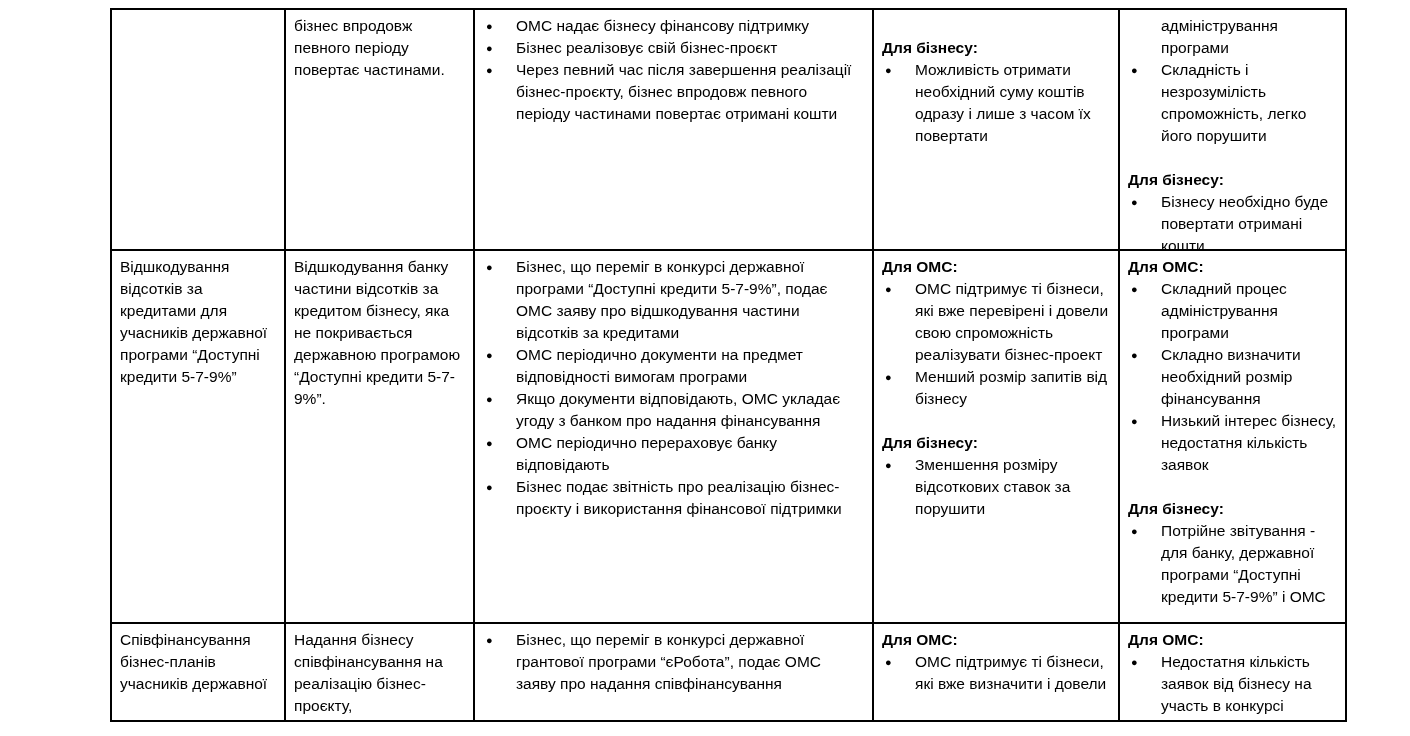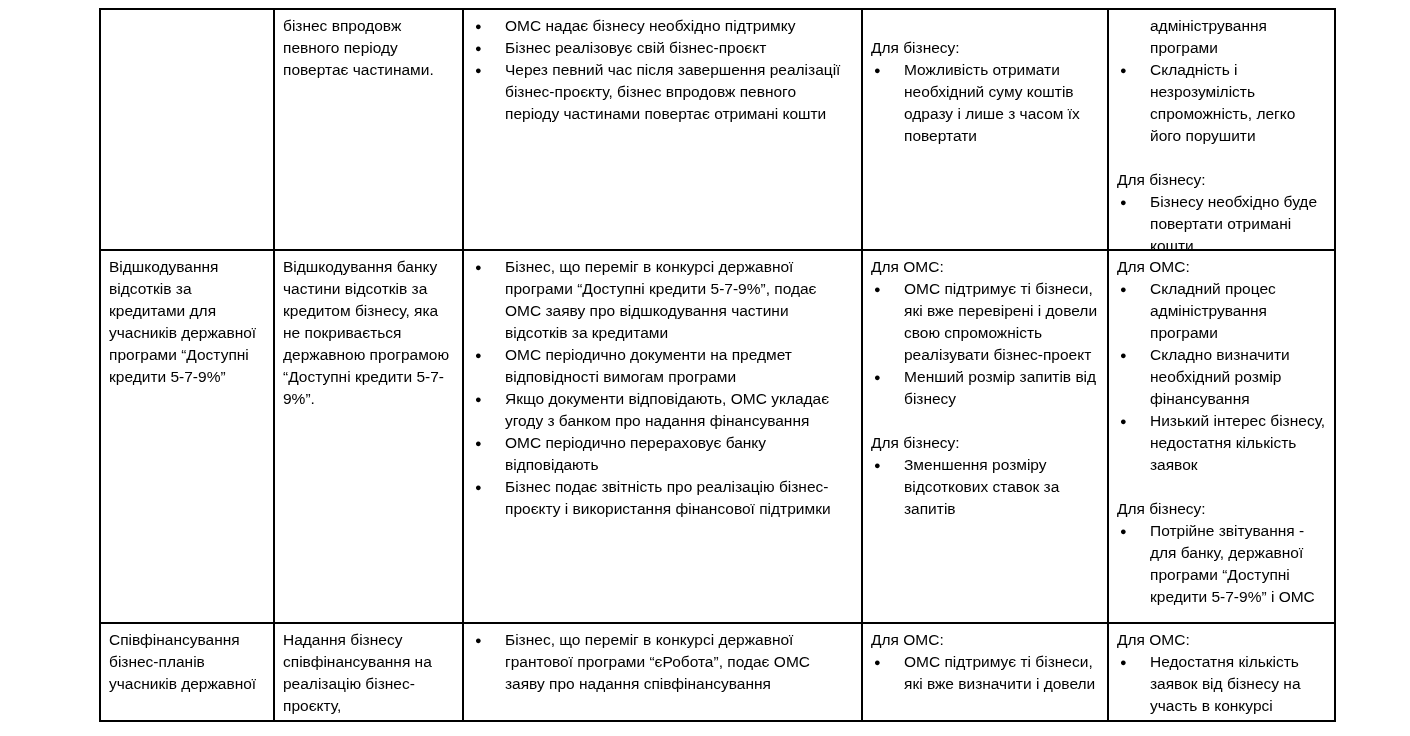--- a/index.html
+++ b/index.html
@@ -3,32 +3,32 @@
 <meta charset="utf-8">
 <style>
   html,body{margin:0;padding:0;}
   body{
     width:1410px;height:736px;overflow:hidden;position:relative;
     background:#ffffff;color:#000;
     font-family:"Liberation Sans","DejaVu Sans",sans-serif;
     font-size:15.5px;line-height:22px;
   }
   table.doc-table{
-    position:absolute;left:99px;top:8px;width:1235px;
+    position:absolute;left:110px;top:8px;width:1235px;
     border-collapse:collapse;table-layout:fixed;
   }
   td{
     border:2px solid #000;vertical-align:top;
     padding:5px 8px 0 8px;overflow:hidden;
   }
   .cin{overflow:hidden;}
   tr.r1 .cin{height:234px;}
   tr.r2 .cin{height:366px;}
   tr.r3 .cin{height:91px;}
-  .hdr{font-weight:normal;}
+  .hdr{font-weight:bold;}
   .para{margin:0;}
   .li{display:flex;align-items:flex-start;}
   .marker{flex:0 0 30px;padding-left:3px;font-size:11px;line-height:22px;}
   .li-text{flex:1;min-width:0;}
   .spacer{height:22px;}
 </style>
 </head>
 <body>
 
 <table class="doc-table">
@@ -47,21 +47,21 @@
         </td>
     <td>
           <div class="cin">
       <p class="para">бізнес впродовж певного періоду повертає частинами.</p>
     </div>
         </td>
     <td>
           <div class="cin">
       <div class="li">
               <span class="marker">●</span>
-              <span class="li-text">ОМС надає бізнесу необхідно підтримку</span>
+              <span class="li-text">ОМС надає бізнесу фінансову підтримку</span>
             </div>
       <div class="li">
               <span class="marker">●</span>
               <span class="li-text">Бізнес реалізовує свій бізнес-проєкт</span>
             </div>
       <div class="li">
               <span class="marker">●</span>
               <span class="li-text">Через певний час після завершення реалізації бізнес-проєкту, бізнес впродовж певного періоду частинами повертає отримані кошти</span>
             </div>
     </div>
@@ -139,21 +139,21 @@
               <span class="li-text">ОМС підтримує ті бізнеси, які вже перевірені і довели свою спроможність реалізувати бізнес-проект</span>
             </div>
       <div class="li">
               <span class="marker">●</span>
               <span class="li-text">Менший розмір запитів від бізнесу</span>
             </div>
       <div class="spacer"></div>
       <div class="hdr">Для бізнесу:</div>
       <div class="li">
               <span class="marker">●</span>
-              <span class="li-text">Зменшення розміру відсоткових ставок за запитів</span>
+              <span class="li-text">Зменшення розміру відсоткових ставок за порушити</span>
             </div>
     </div>
         </td>
     <td>
           <div class="cin">
       <div class="hdr">Для ОМС:</div>
       <div class="li">
               <span class="marker">●</span>
               <span class="li-text">Складний процес адміністрування програми</span>
             </div>

